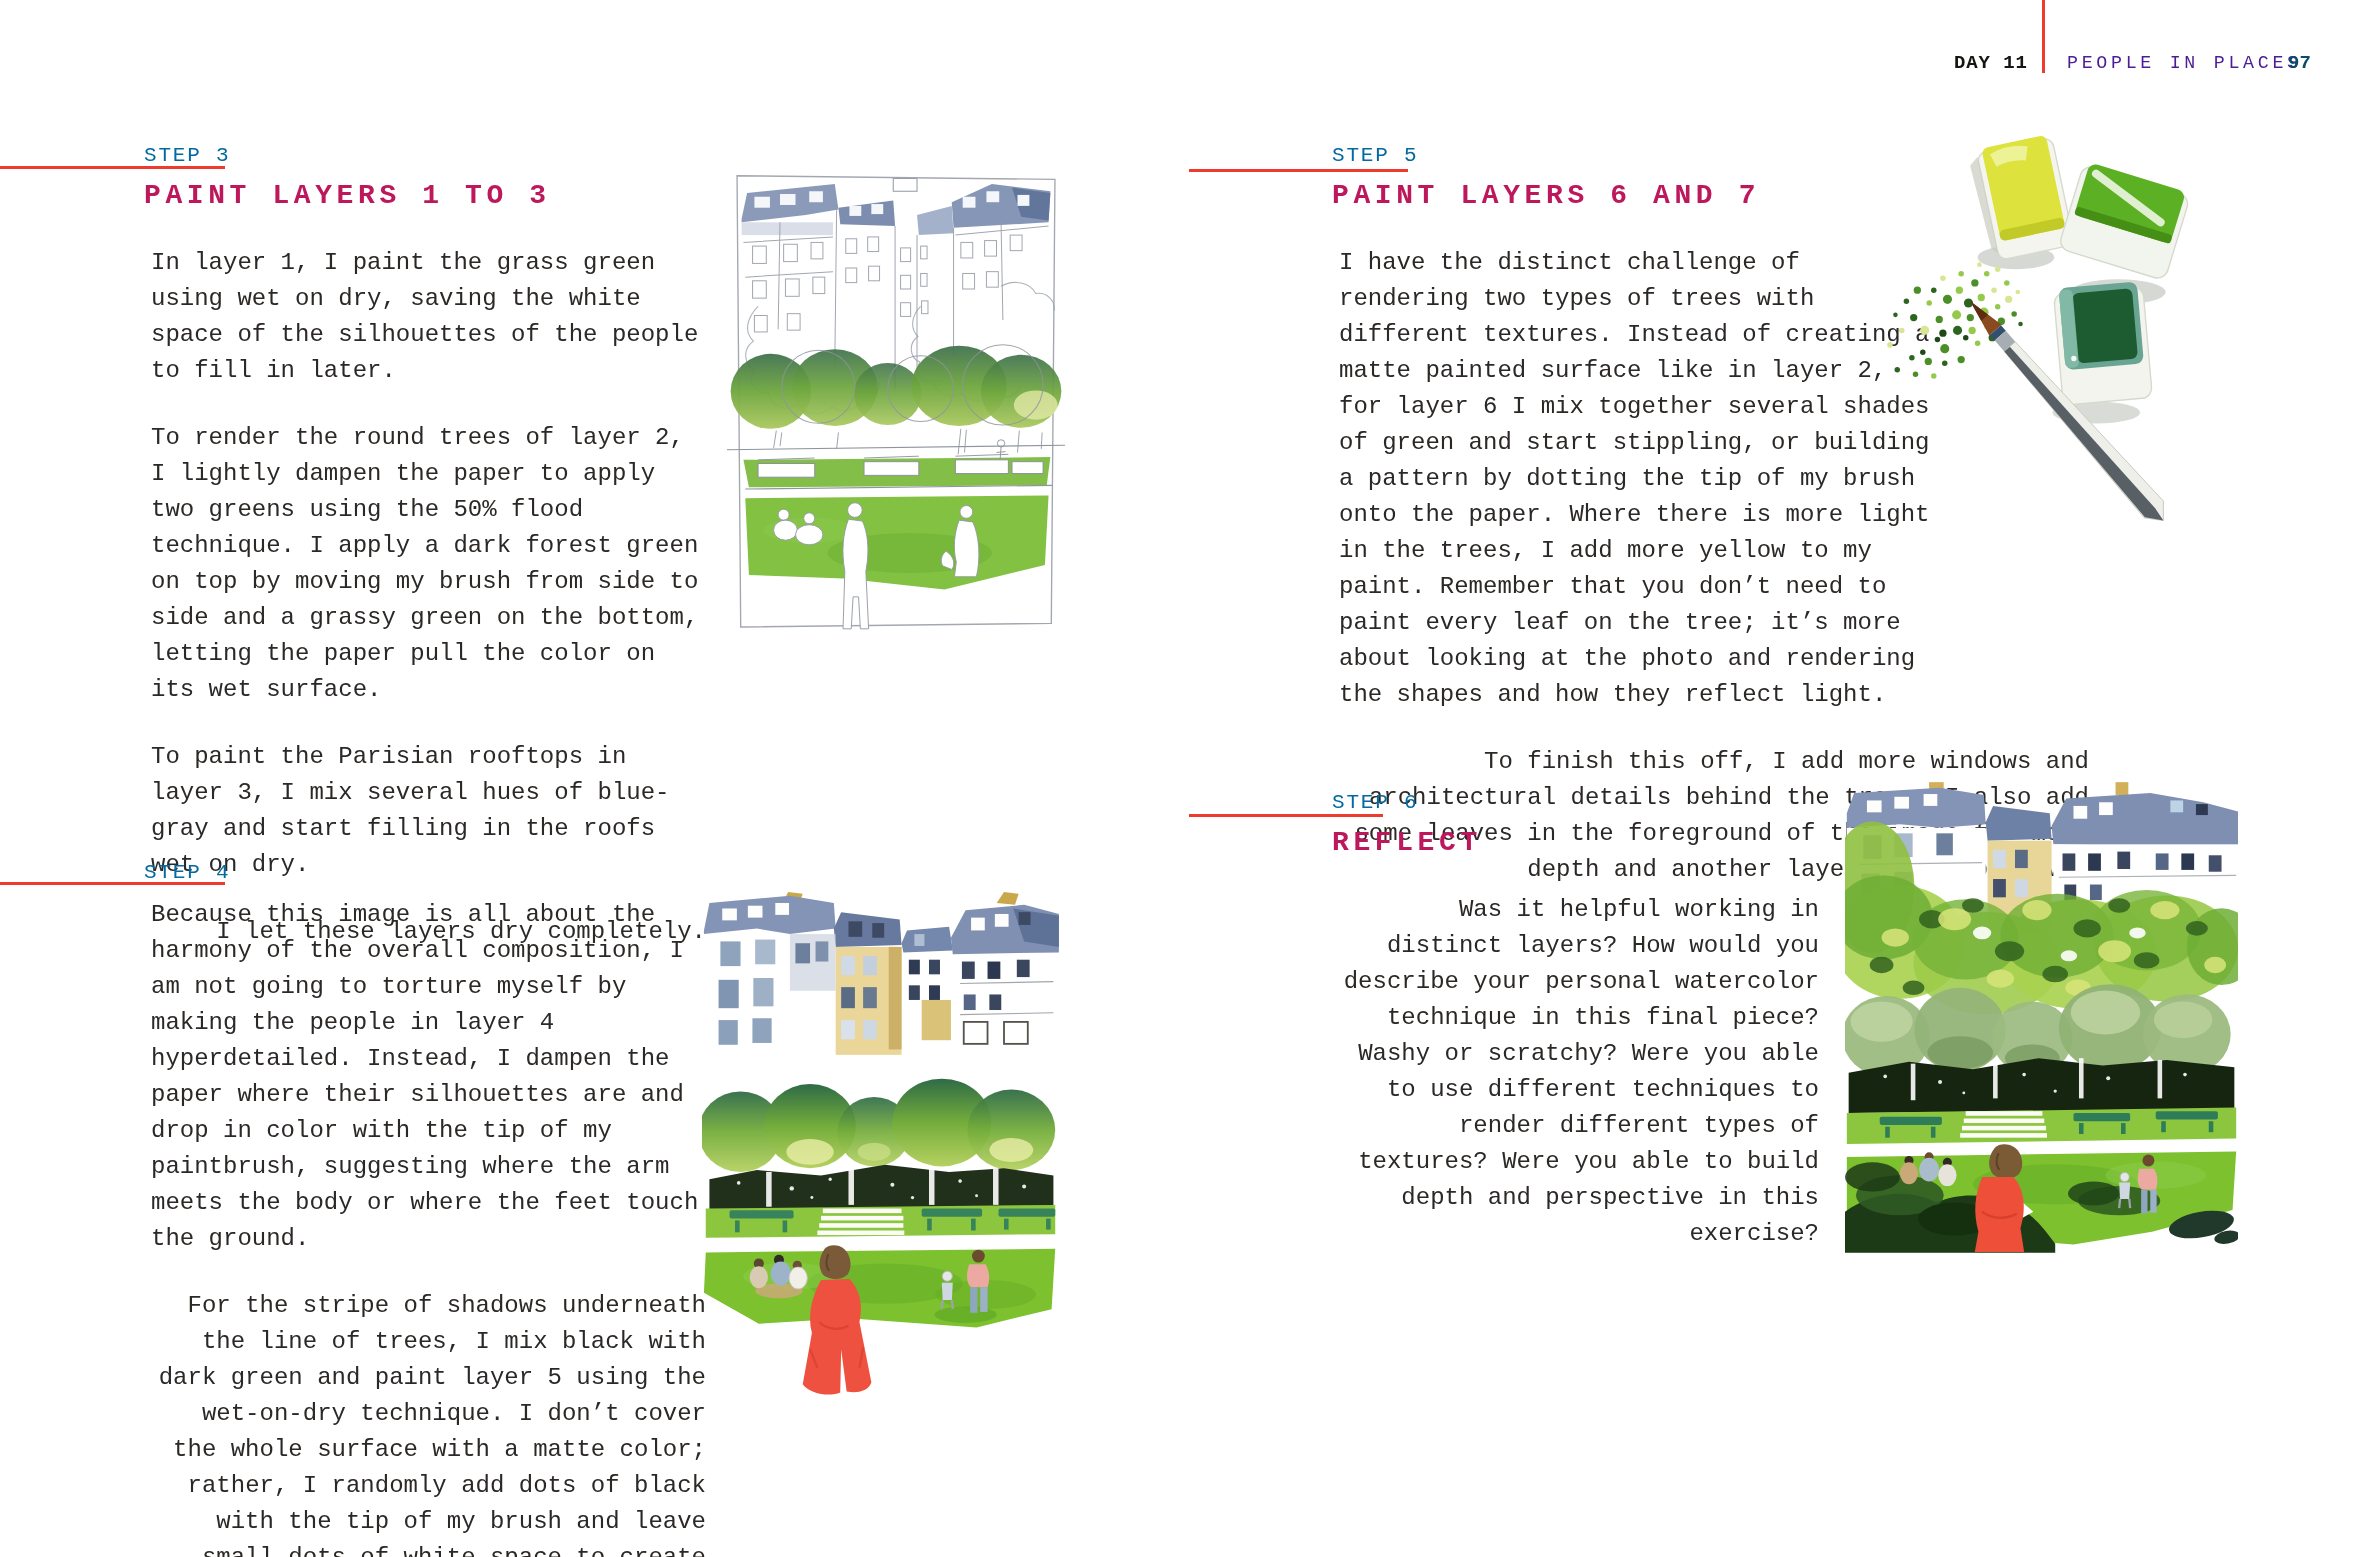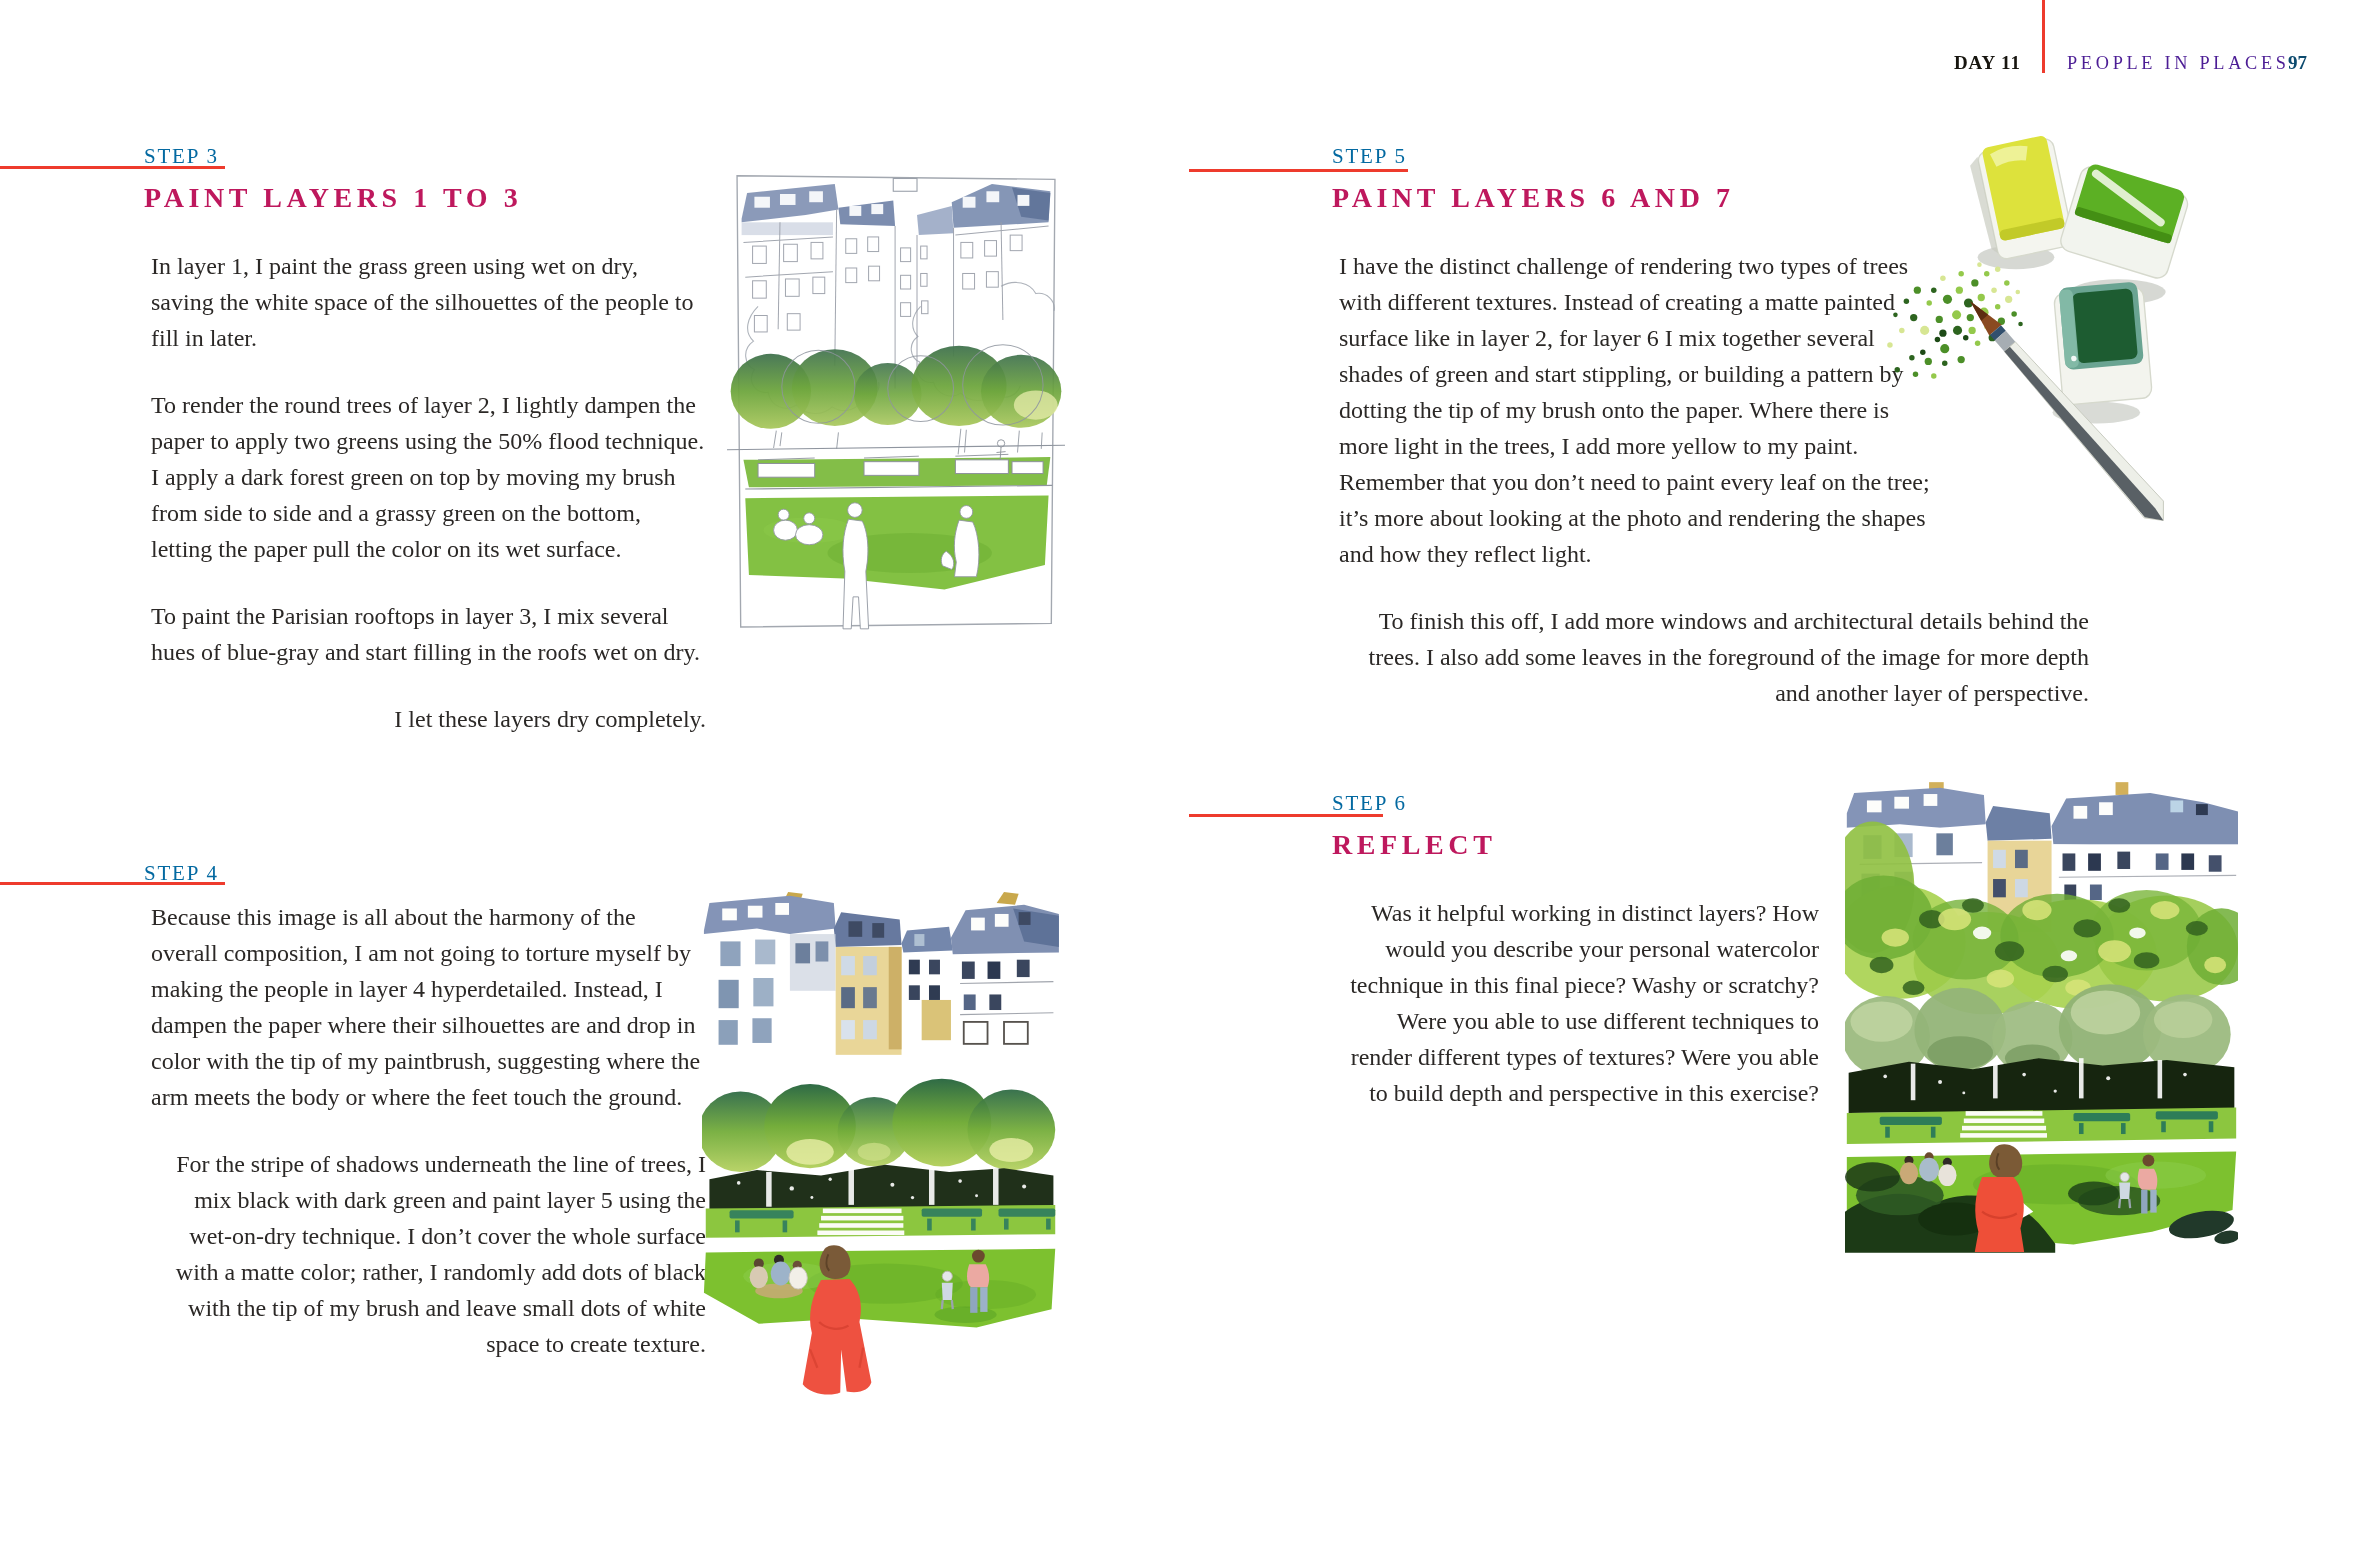--- a/index.html
+++ b/index.html
@@ -1,19 +1,19 @@
 <!DOCTYPE html>
 <html style="--accent: #ee3b2d;font-size:14.6px"><head>
 <meta charset="utf-8">
 <style>
   :root{ --accent:#ee3b2d; }
   html,body{margin:0;padding:0;background:#ffffff;}
   .spread{
     position:relative;width:2377px;height:1557px;background:#ffffff;
-    font-family:Liberation Serif, serif;color:#2b2826;overflow:hidden;
+    font-family:Liberation Mono, monospace;color:#2b2826;overflow:hidden;
   }
   .rule{position:absolute;height:2.7px;background:var(--accent);}
   .vrule{position:absolute;width:2.7px;background:var(--accent);}
   .step{position:absolute;}
   .step-label{font-size:21px;letter-spacing:1.8px;color:#0369a1;margin:0 0 12.8px;font-weight:400;}
   .step-title{font-size:28px;font-weight:bold;letter-spacing:4.6px;color:#be185d;margin:0 0 34px;}
   .step p{font-size:24px;line-height:36px;margin:0 7px 31px;color:#2b2826;}
   .step p.wide{width:750px;}
   .step p:last-child{margin-bottom:0;text-align:right;}
   .header-day{position:absolute;left:1954px;top:52px;font-size:19px;font-weight:bold;letter-spacing:0.9px;color:#17150f;}

